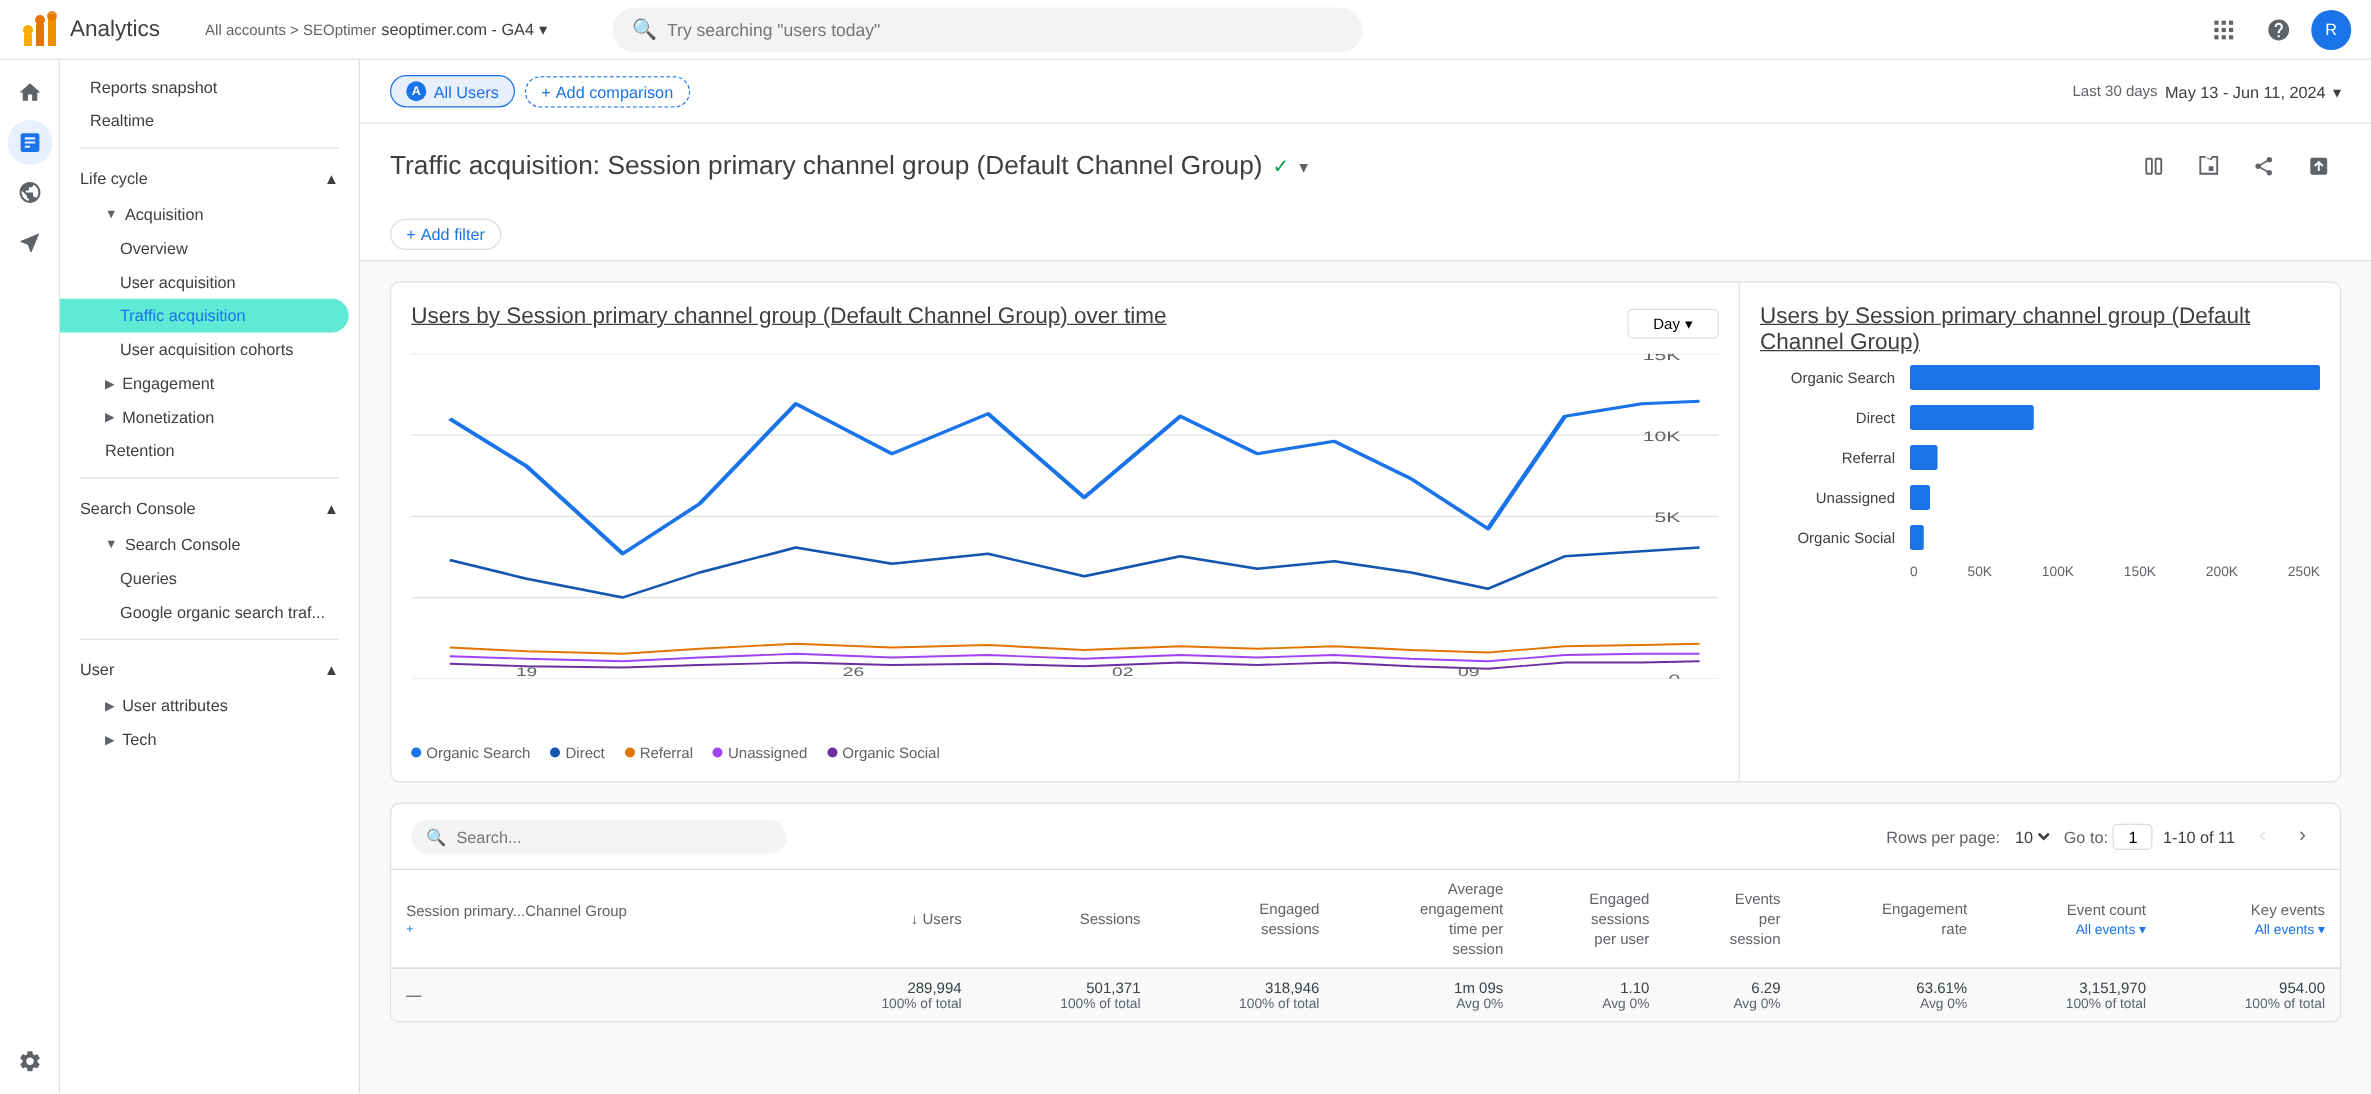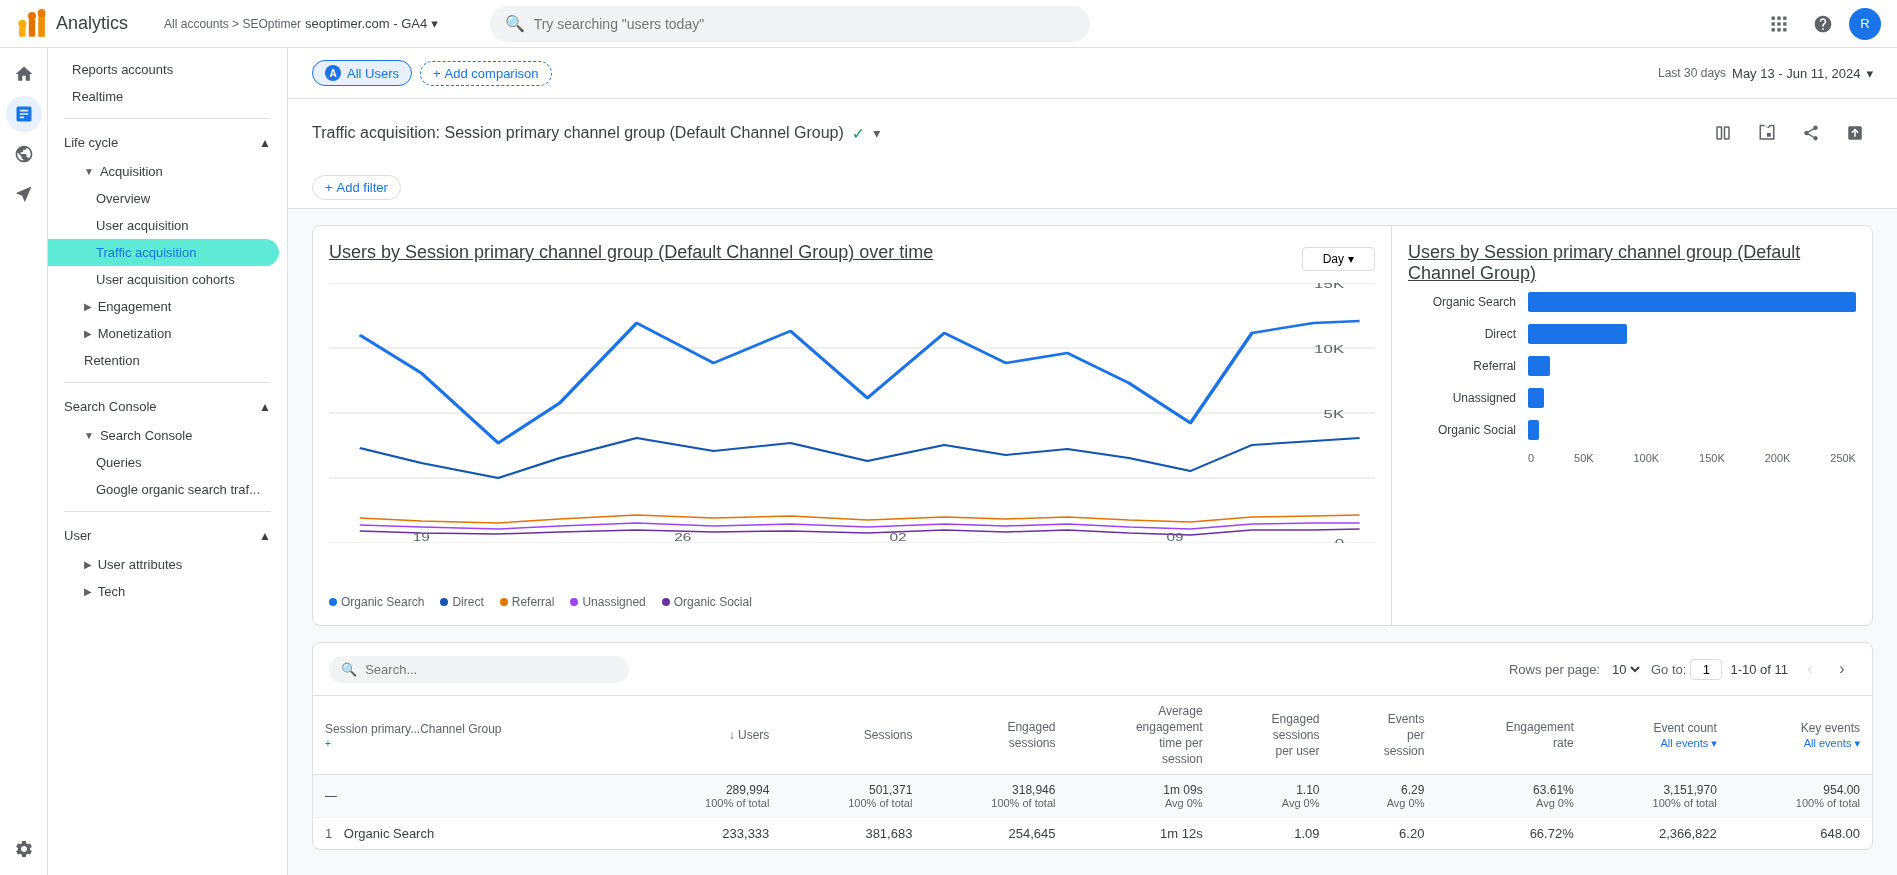--- a/index.html
+++ b/index.html
@@ -106,21 +106,21 @@
       font-size: 13px; color: #3c4043; cursor: pointer;
     }
     .date-last { color: #5f6368; font-size: 12px; }
 
     
     .page-header {
       padding: 16px 24px 8px;
       background: #fff;
     }
     .page-title-row { display: flex; align-items: center; gap: 8px; margin-bottom: 8px; }
-    .page-title { font-size: 16px; color: #3c4043; font-weight: 400; }
+    .page-title { font-size: 21px; color: #3c4043; font-weight: 400; }
     .verified-icon { color: #0f9d58; font-size: 16px; }
     .page-title-actions { display: flex; align-items: center; gap: 8px; margin-left: auto; }
     .filter-row { padding: 8px 24px; background: #fff; border-bottom: 1px solid #e0e0e0; }
     .add-filter-btn {
       display: flex; align-items: center; gap: 4px;
       border: 1px solid #dadce0; border-radius: 16px;
       padding: 4px 12px; font-size: 13px; color: #1a73e8; cursor: pointer;
       background: transparent;
     }
 
@@ -273,21 +273,21 @@
     <button class="sidebar-icon-btn">
       <svg width="20" height="20" viewBox="0 0 24 24" fill="currentColor">
           <path d="M19.14,12.94c0.04-0.3,0.06-0.61,0.06-0.94c0-0.32-0.02-0.64-0.07-0.94l2.03-1.58c0.18-0.14,0.23-0.41,0.12-0.61 l-1.92-3.32c-0.12-0.22-0.37-0.29-0.59-0.22l-2.39,0.96c-0.5-0.38-1.03-0.7-1.62-0.94L14.4,2.81c-0.04-0.24-0.24-0.41-0.48-0.41 h-3.84c-0.24,0-0.43,0.17-0.47,0.41L9.25,5.35C8.66,5.59,8.12,5.92,7.63,6.29L5.24,5.33c-0.22-0.08-0.47,0-0.59,0.22L2.74,8.87 C2.62,9.08,2.66,9.34,2.86,9.48l2.03,1.58C4.84,11.36,4.8,11.69,4.8,12s0.02,0.64,0.07,0.94l-2.03,1.58 c-0.18,0.14-0.23,0.41-0.12,0.61l1.92,3.32c0.12,0.22,0.37,0.29,0.59,0.22l2.39-0.96c0.5,0.38,1.03,0.7,1.62,0.94l0.36,2.54 c0.05,0.24,0.24,0.41,0.48,0.41h3.84c0.24,0,0.44-0.17,0.47-0.41l0.36-2.54c0.59-0.24,1.13-0.56,1.62-0.94l2.39,0.96 c0.22,0.08,0.47,0,0.59-0.22l1.92-3.32c0.12-0.22,0.07-0.47-0.12-0.61L19.14,12.94z M12,15.6c-1.98,0-3.6-1.62-3.6-3.6 s1.62-3.6,3.6-3.6s3.6,1.62,3.6,3.6S13.98,15.6,12,15.6z"></path>
         </svg>
     </button>
   </div>
 
   <div class="nav-tree">
 
     <div class="nav-item">
-      <span style="font-size:13px; font-weight:500;">Reports accounts</span>
+      <span style="font-size:13px; font-weight:500;">Reports snapshot</span>
     </div>
     <div class="nav-item">
       <span style="font-size:13px;">Realtime</span>
     </div>
     <div class="nav-divider"></div>
 
     <div class="nav-section-header">
       <span>Life cycle</span>
       <span class="nav-collapse-icon">▲</span>
     </div>
@@ -635,32 +635,17 @@
             <td>
               <div>3,151,970</div>
               <div class="sub-value">100% of total</div>
             </td>
             <td>
               <div>954.00</div>
               <div class="sub-value">100% of total</div>
             </td>
           </tr>
 
-          <tr>
-            <td>
-              <span class="row-num">1</span>
-              <span>Organic Search</span>
-            </td>
-            <td>233,333</td>
-            <td>381,683</td>
-            <td>254,645</td>
-            <td>1m 12s</td>
-            <td>1.09</td>
-            <td>6.20</td>
-            <td>66.72%</td>
-            <td>2,366,822</td>
-            <td>648.00</td>
-          </tr>
         </tbody>
       </table>
     </div>
   </div>
 </div>
 
 </body></html>

